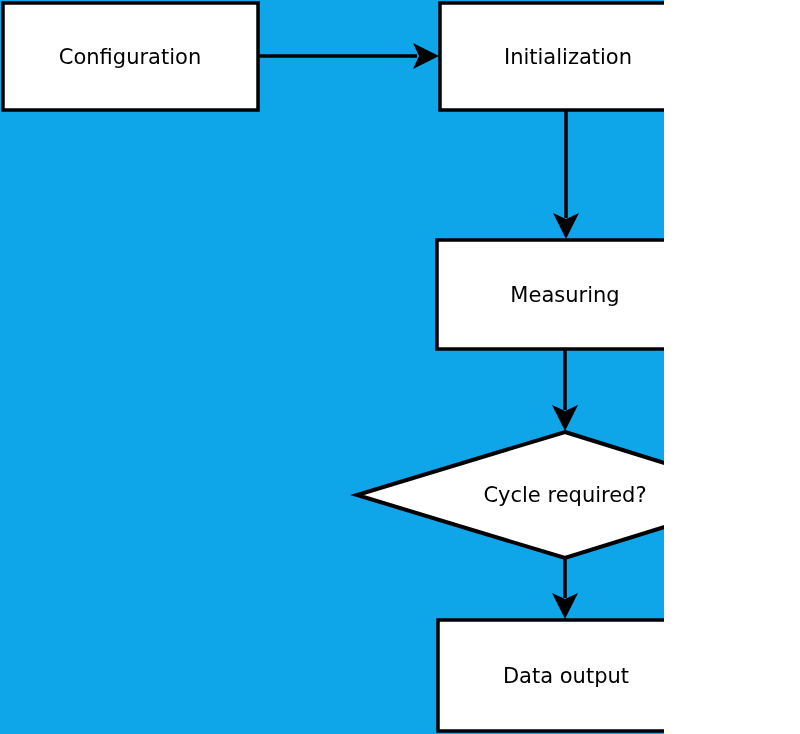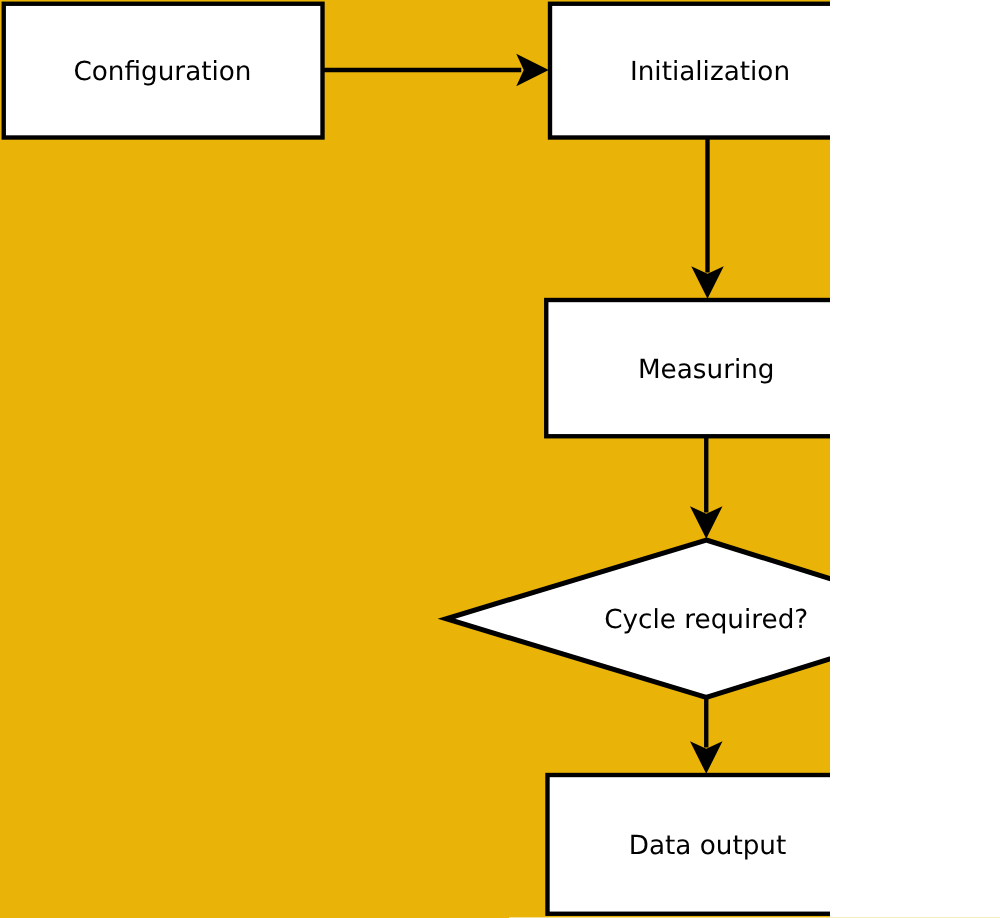--- a/index.html
+++ b/index.html
@@ -4,21 +4,21 @@
 <style>
   html, body {
     margin: 0;
     padding: 0;
     background: #ffffff;
   }
   .stage {
     position: relative;
     width: 664px;
     height: 734px;
-    background: #eab308;
+    background: #0ea5e9;
     overflow: hidden;
   }
   svg.canvas { display: block; }
   .box {
     fill: #ffffff;
     stroke: #000000;
     stroke-width: 3.5;
   }
   .diamond {
     fill: #ffffff;

